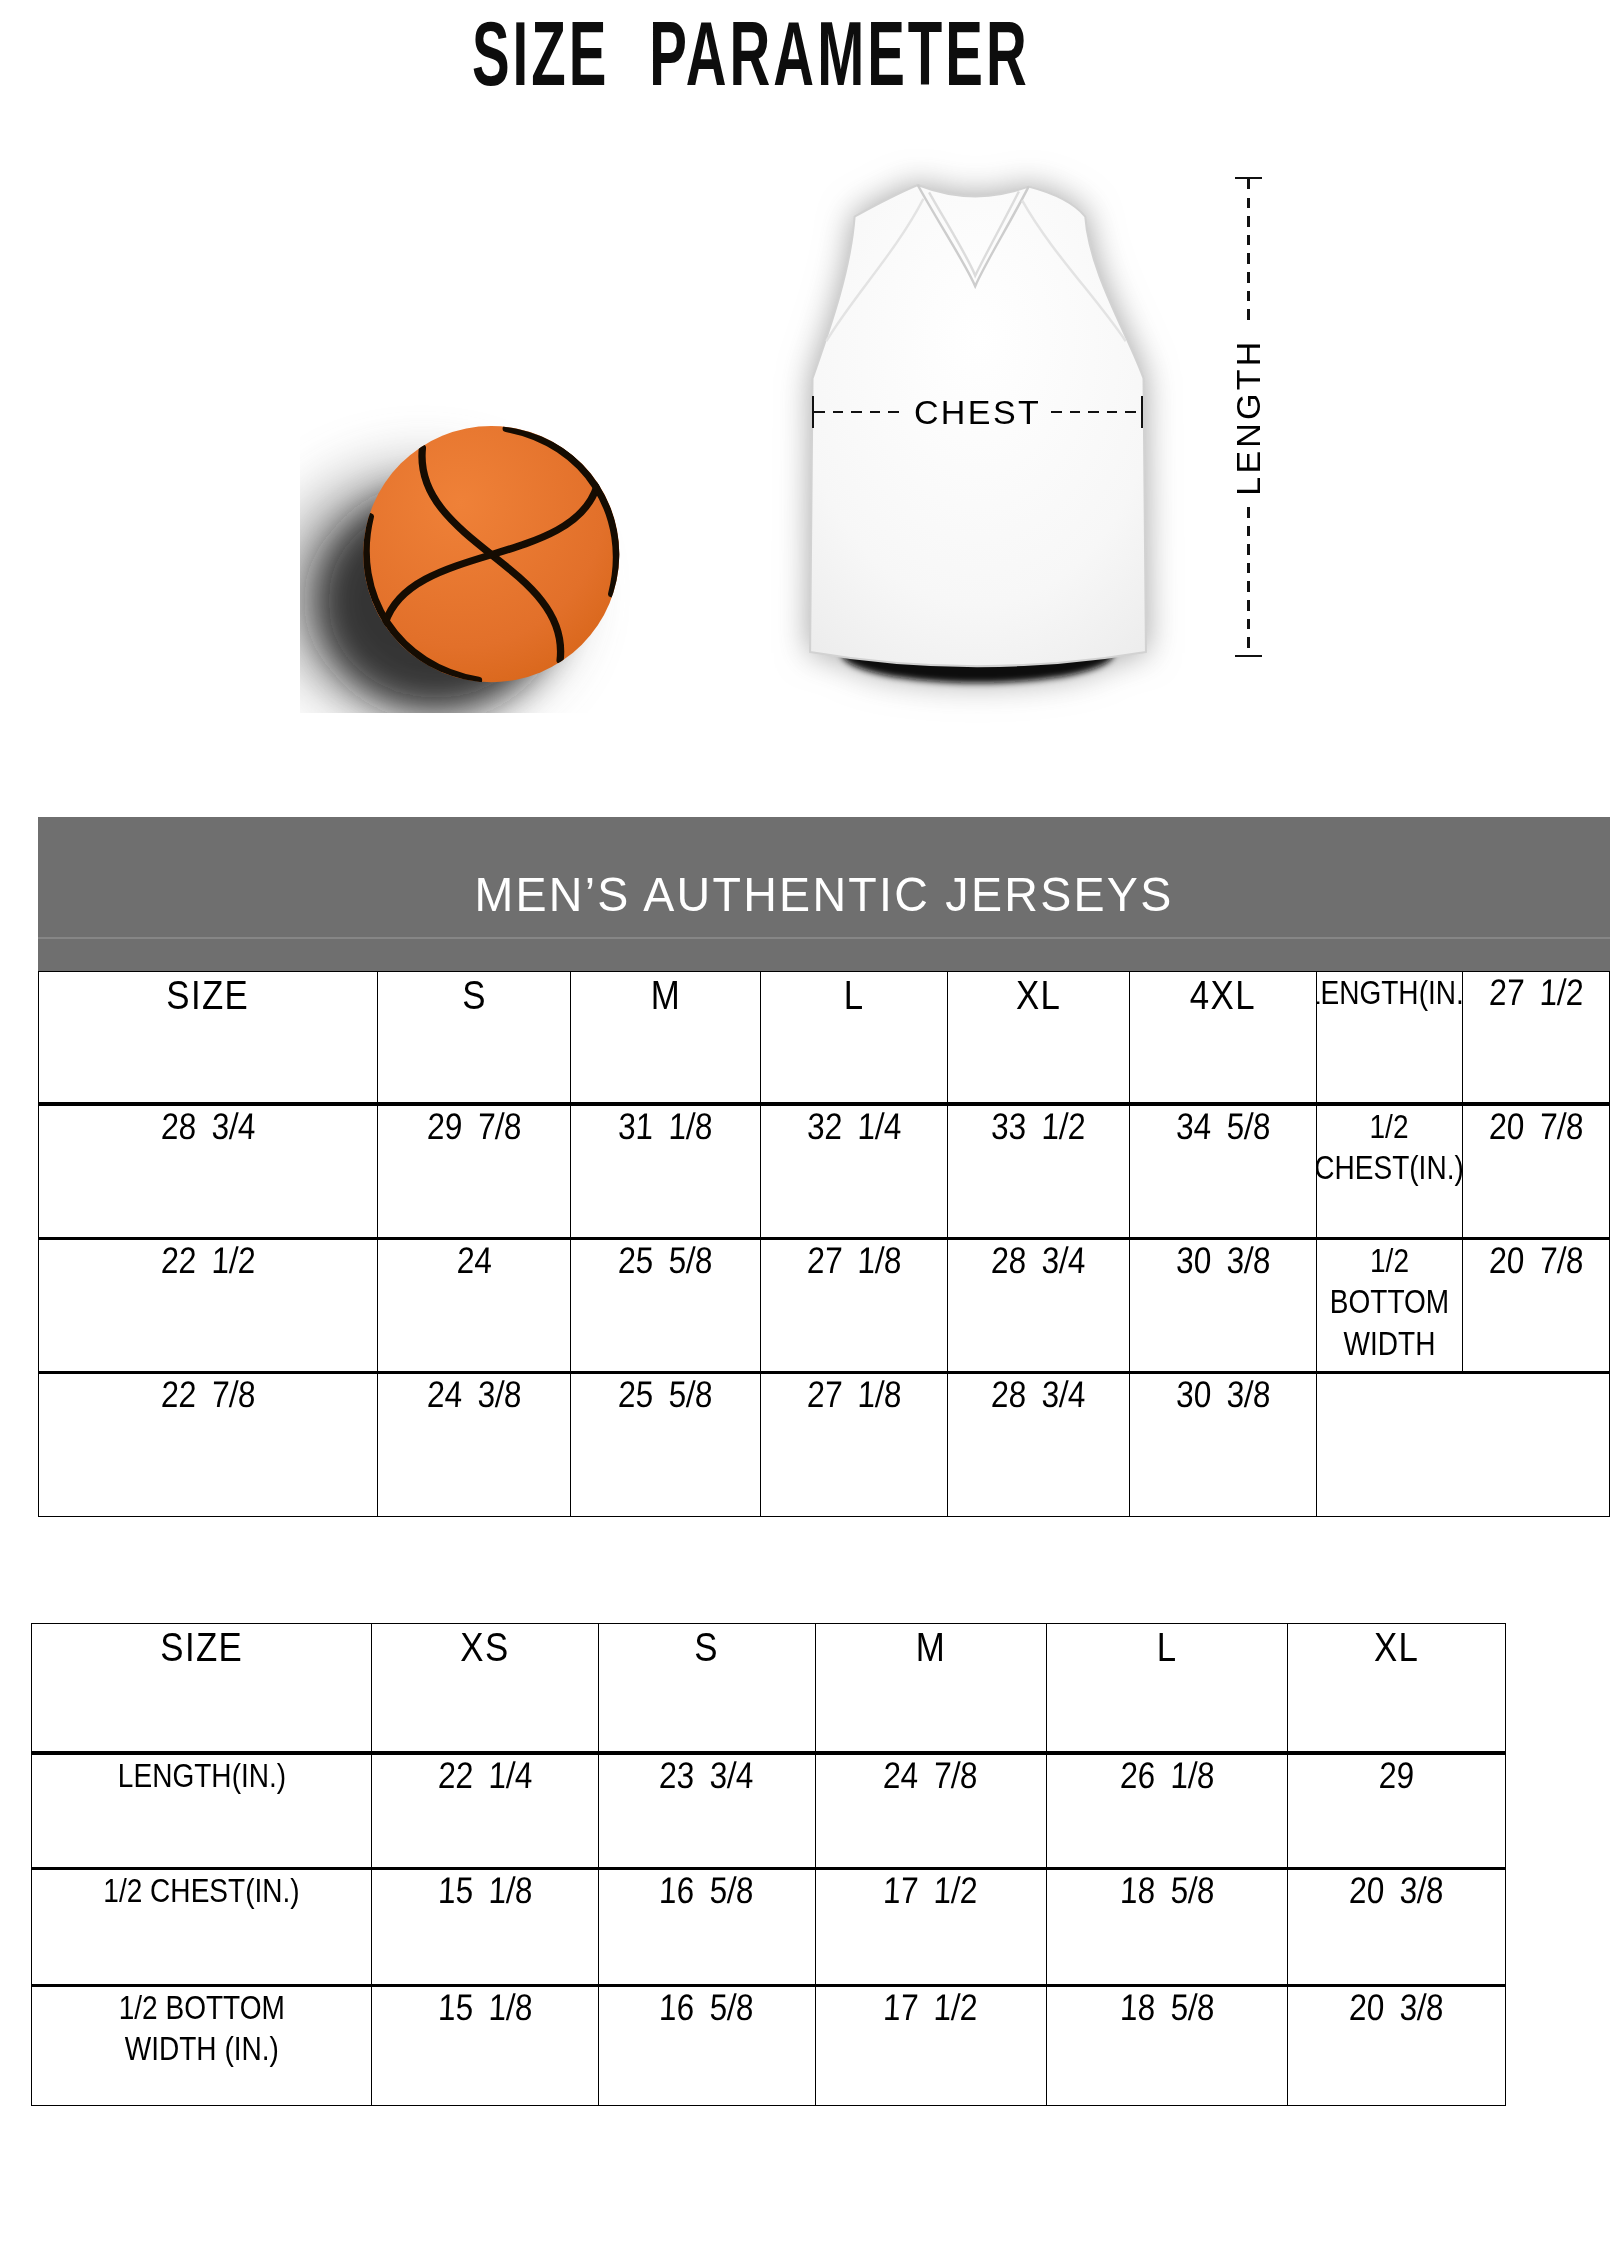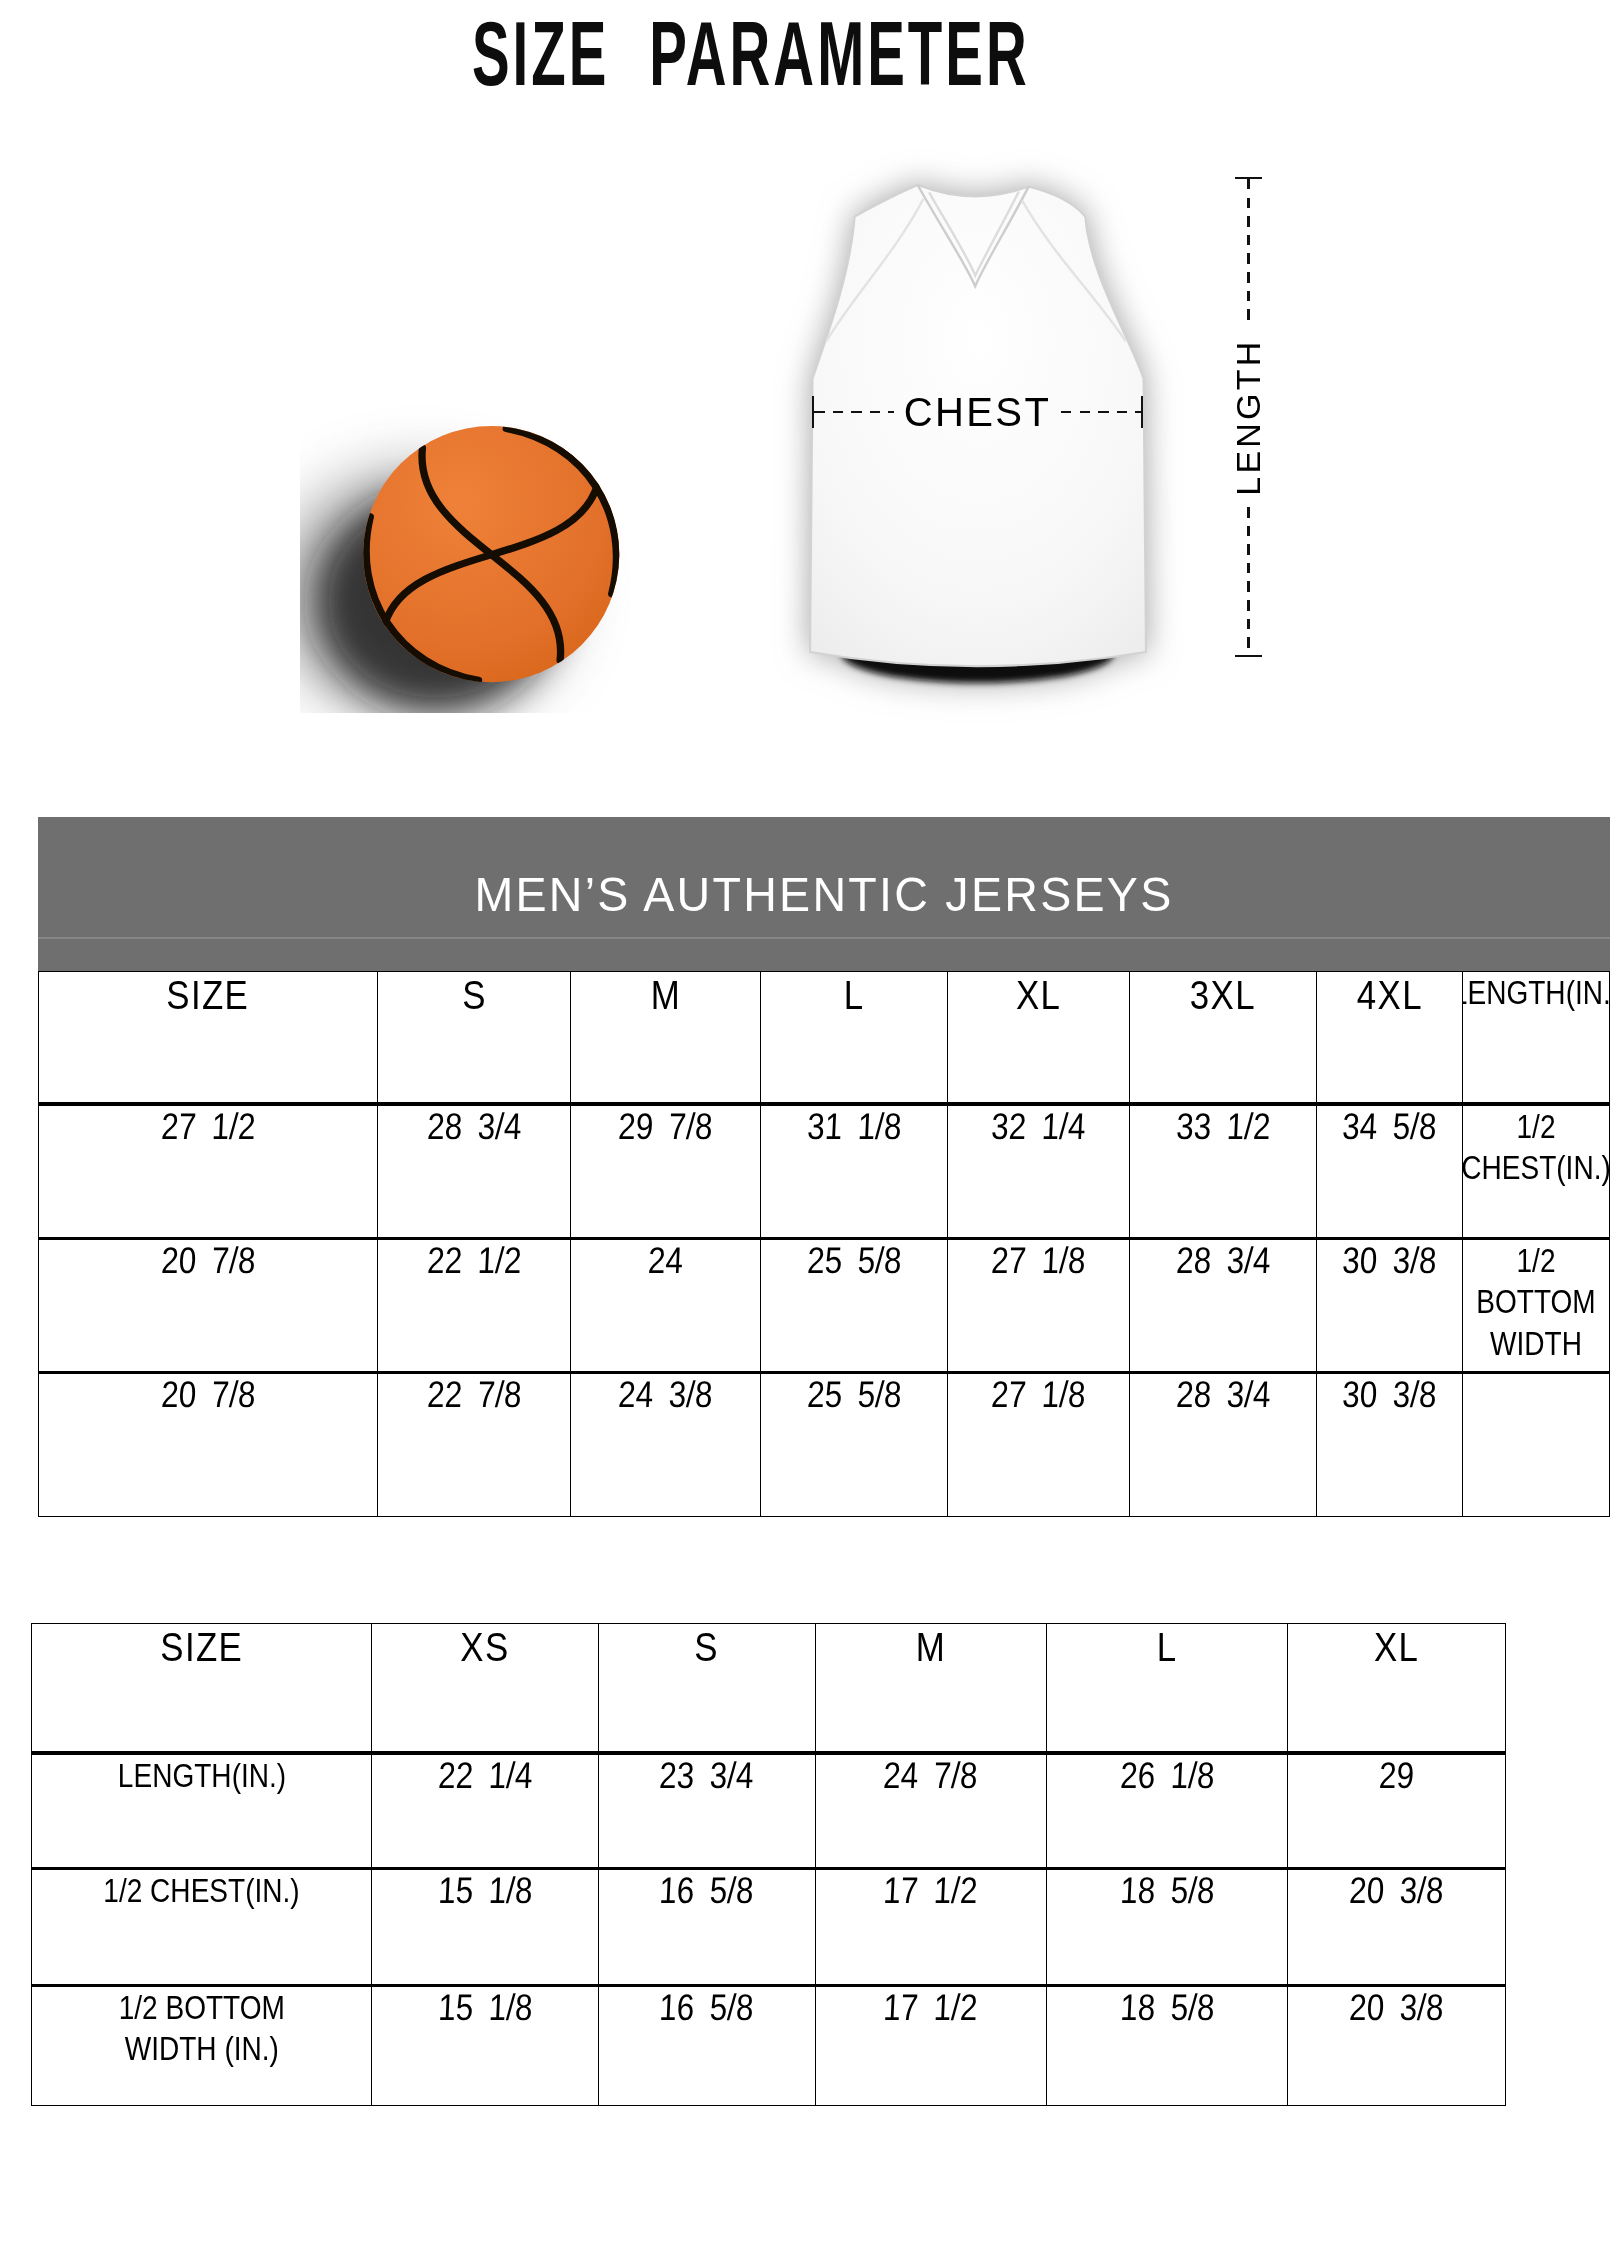--- a/index.html
+++ b/index.html
@@ -18,21 +18,21 @@
   
   .ball-svg   { position:absolute; left:300px; top:405px; width:389px; height:308px; }
   .jersey-svg { position:absolute; left:802px; top:174px; width:348px; height:523px;
                 filter:drop-shadow(0 0 16px rgba(90,90,90,.55)); }
   .chest-line { position:absolute; left:812px; top:395px; width:331px; height:34px;
                 display:flex; align-items:center; }
   .chest-line::before, .chest-line::after {
     content:""; width:2.4px; height:32px; background:#111; flex:0 0 auto; }
   .dash-h { flex:1 1 auto; height:2.4px;
     background:repeating-linear-gradient(90deg,#111 0 10.5px,transparent 10.5px 18.6px); }
-  .chest-label { font-size:40px; letter-spacing:2.4px; padding:0 9.7px; white-space:nowrap; }
+  .chest-label { font-size:34px; letter-spacing:2.4px; padding:0 9.7px; white-space:nowrap; }
   .length-line { position:absolute; left:1234px; top:177px; width:29px; height:480px;
                  display:flex; flex-direction:column; align-items:center; }
   .length-line::before, .length-line::after {
     content:""; height:2.4px; width:27.5px; background:#111; flex:0 0 auto; }
   .dash-v { flex:1 1 auto; width:2.4px;
     background:repeating-linear-gradient(180deg,#111 0 10.5px,transparent 10.5px 18.6px); }
   .length-label { writing-mode:vertical-rl; transform:rotate(180deg);
     font-size:34px; letter-spacing:3.2px; padding:11.3px 0; white-space:nowrap; }
   
   .tbl { position:absolute; }
@@ -147,23 +147,20 @@
     <div class="cell hdr">
         <span class="cx">M</span>
       </div>
     <div class="cell hdr">
         <span class="cx">L</span>
       </div>
     <div class="cell hdr">
         <span class="cx">XL</span>
       </div>
     <div class="cell hdr">
-        <span class="cx">3XL</span>
-      </div>
-    <div class="cell hdr">
         <span class="cx">4XL</span>
       </div>
 
     <div class="cell lbl">
         <span class="cx">LENGTH(IN.)</span>
       </div>
     <div class="cell val">
         <span class="cx">27 1/2</span>
       </div>
     <div class="cell val">

